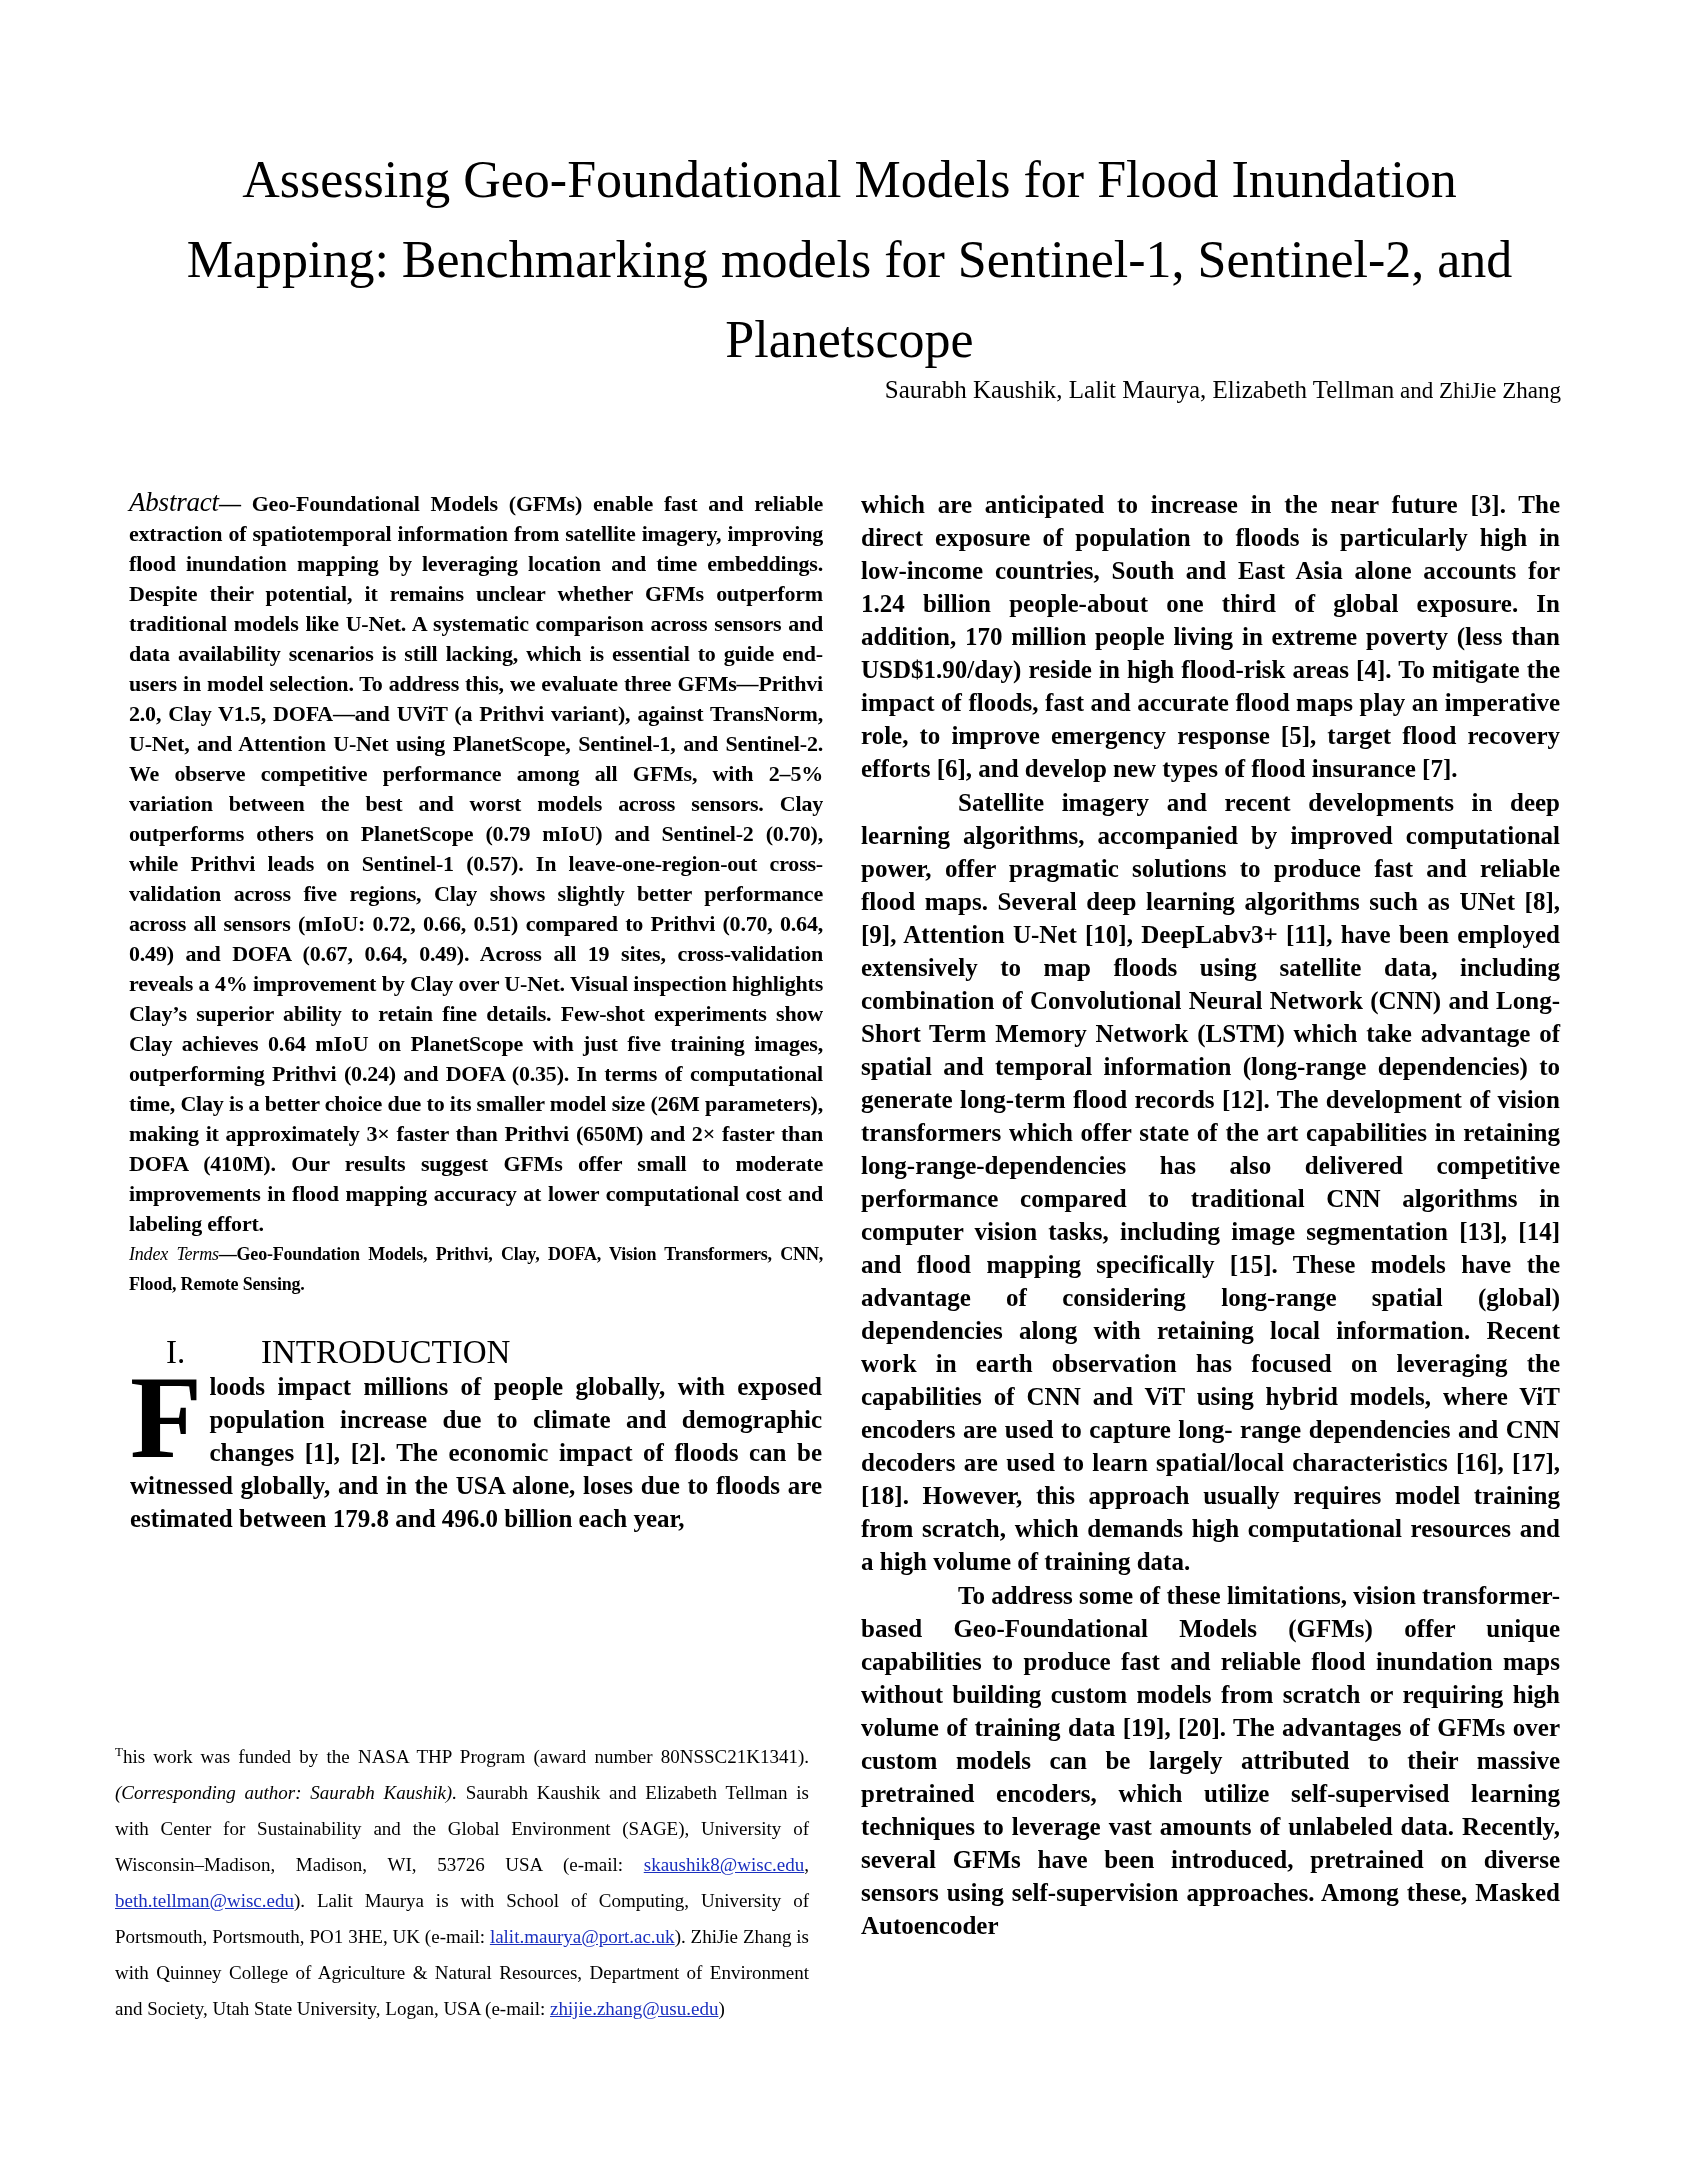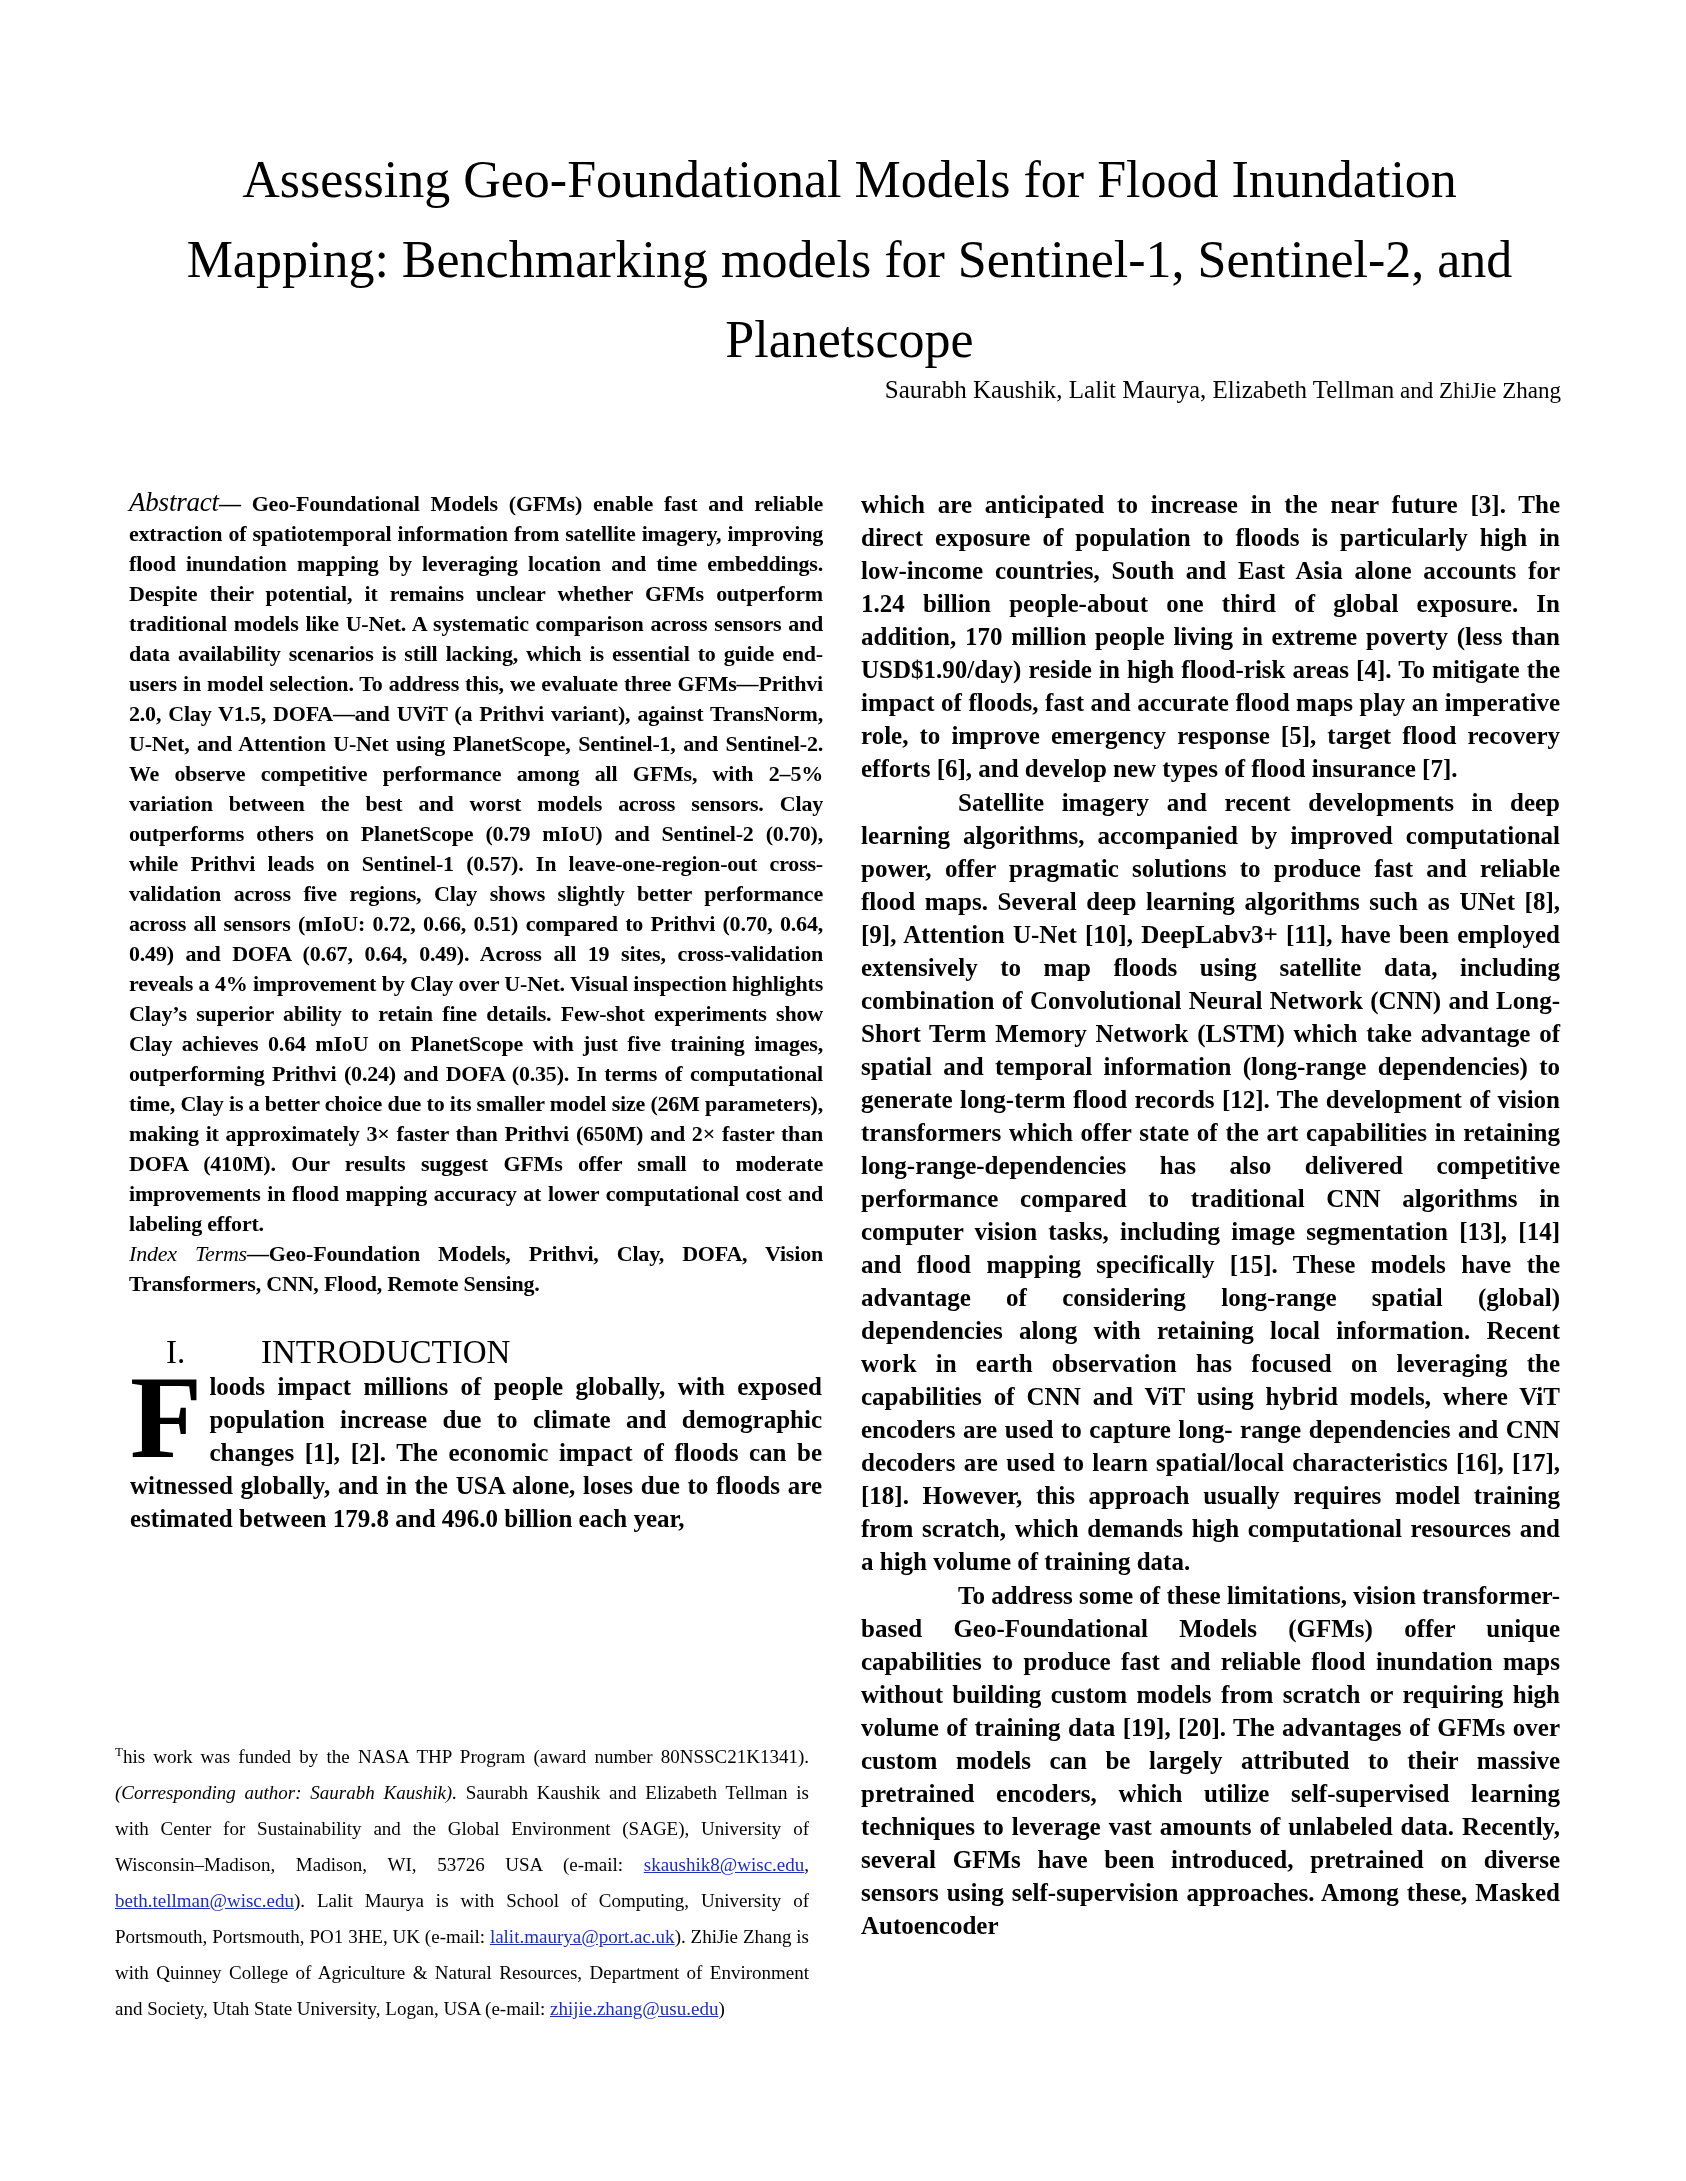--- a/index.html
+++ b/index.html
@@ -18,21 +18,21 @@
   .authors .tail { font-size: 23px; }
   .col { position: absolute; top: 487px; width: 694px; text-align: justify; }
   .col-left { left: 129px; }
   .col-right { left: 860px; width: 701px; }
   .abstract {
     font-weight: bold; font-size: 22px; line-height: 30px; margin: 0;
     text-align: justify; font-stretch: condensed; letter-spacing: -0.2px;
   }
   .abstract .lead { font-style: italic; font-weight: normal; font-size: 27px; }
   .abstract .lead-dash { font-weight: bold; }
-  .index-terms { font-weight: bold; font-size: 22px; line-height: 30px; margin: 0; letter-spacing: -0.2px; }
+  .index-terms { font-weight: bold; font-size: 18px; line-height: 30px; margin: 0; letter-spacing: -0.2px; }
   .index-terms .lead { font-style: italic; font-weight: normal; }
   .section-heading {
     font-size: 33px; margin: 37px 0 0 0; height: 33px; line-height: 33px; font-weight: normal;
   }
   .section-heading .num { display: inline-block; width: 132px; padding-left: 37px; box-sizing: border-box; }
   .intro { margin-top: 55px; font-size: 25px; line-height: 33px; }
   .dropcap {
     float: left; font-size: 118px; line-height: 92px; height: 92px;
     margin: 1.8px 7.3px 0 0; padding: 0;
   }

